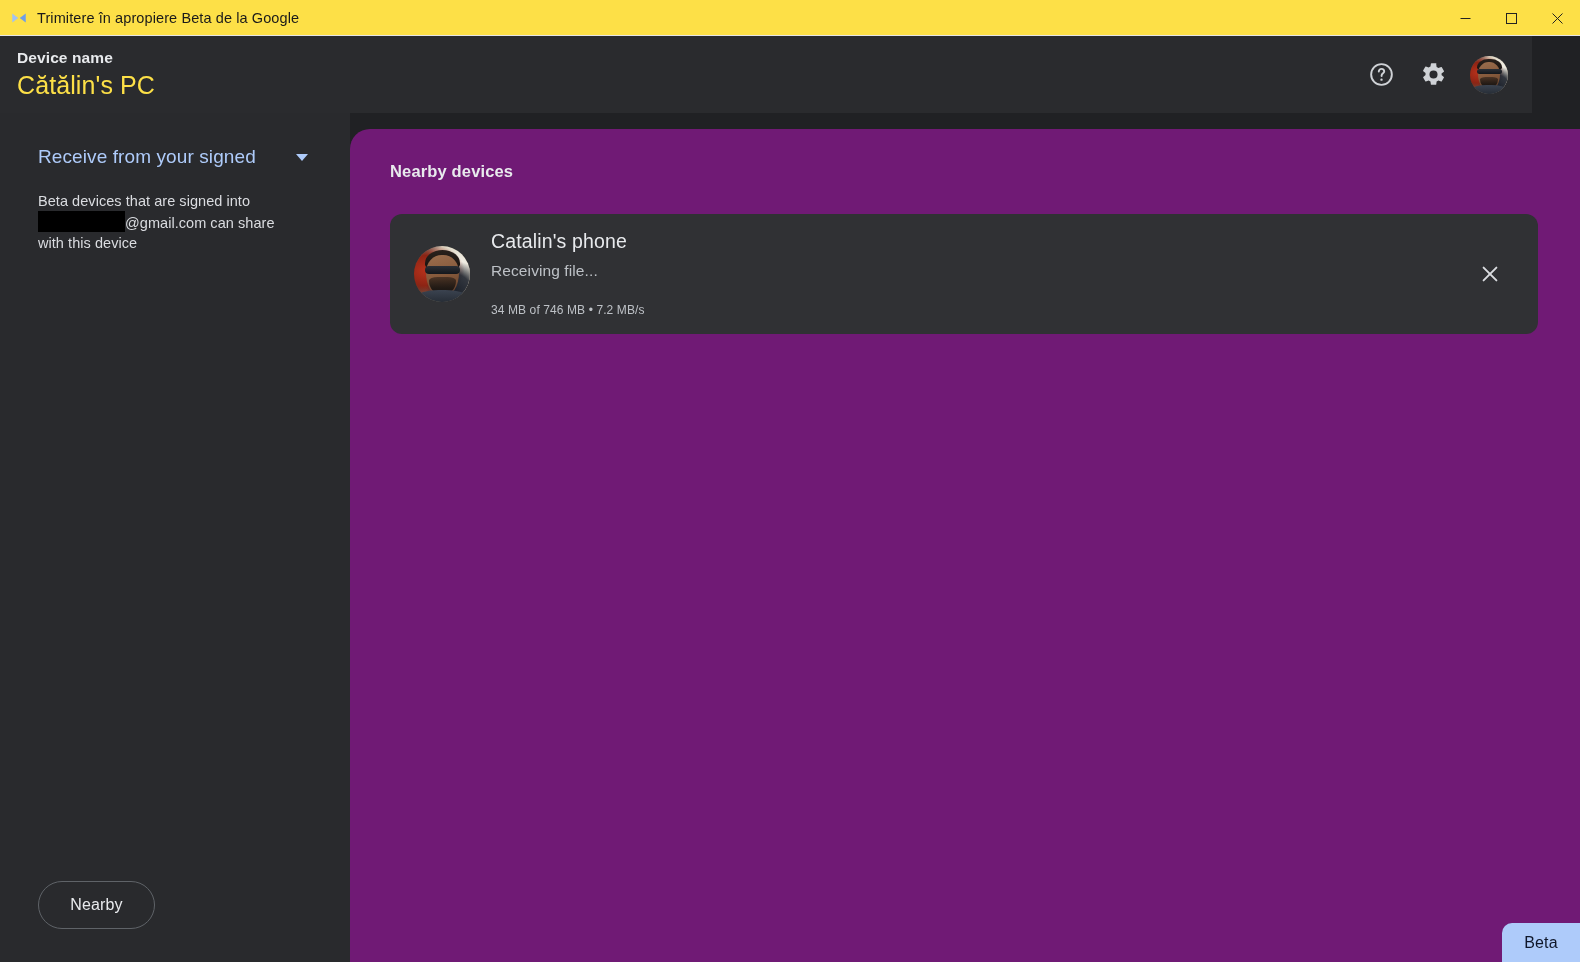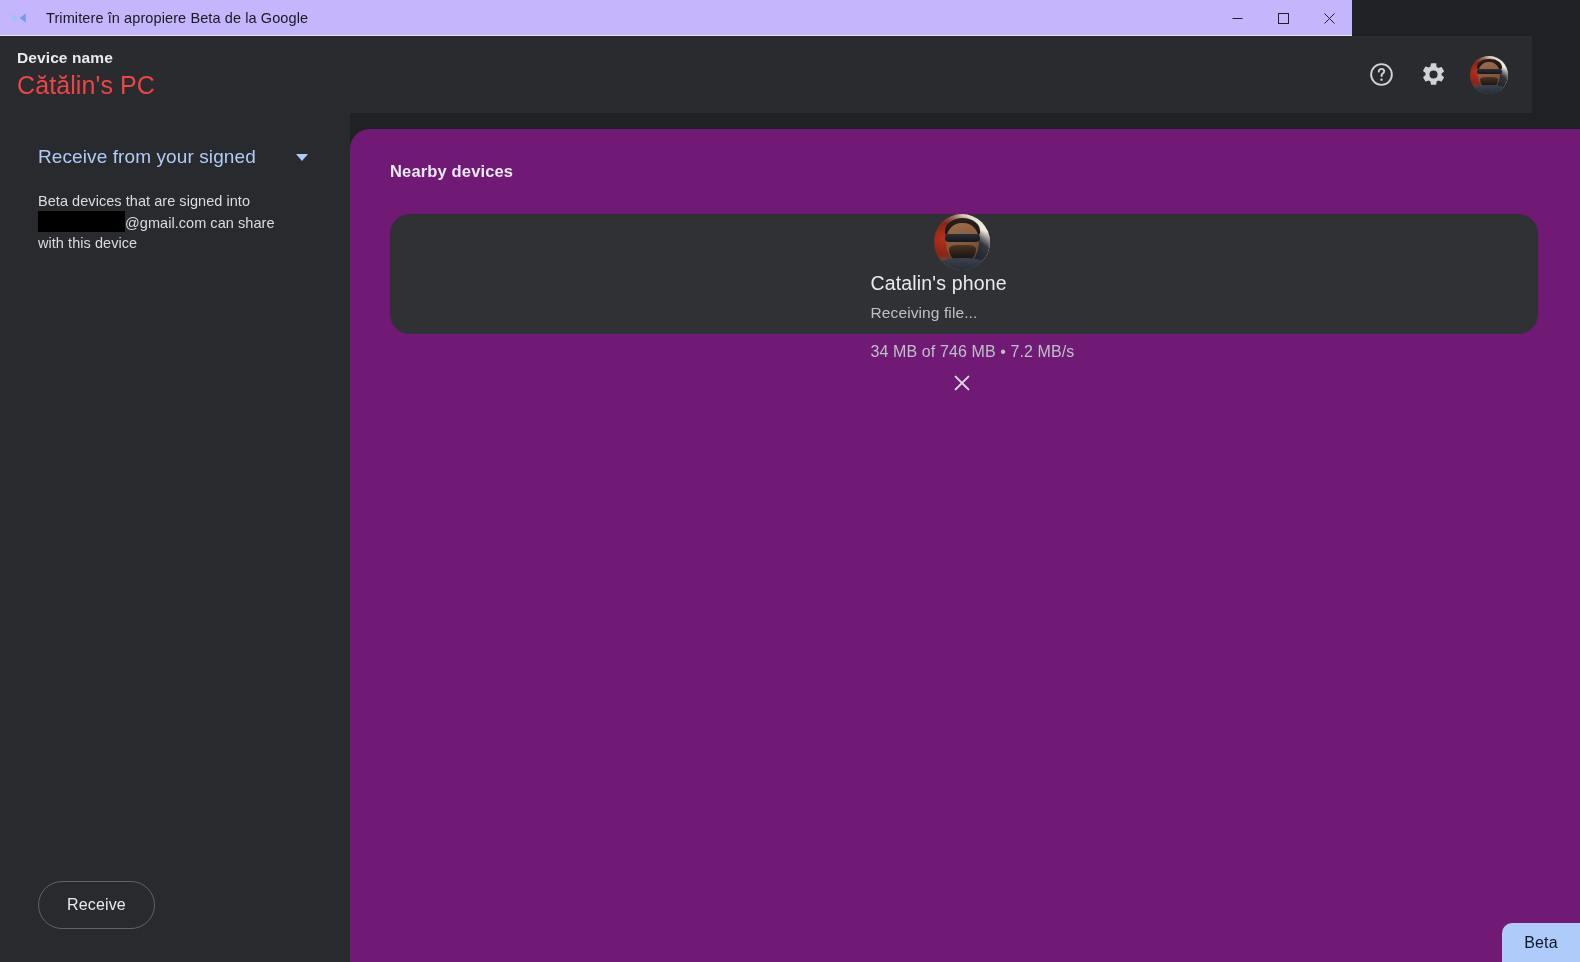--- a/index.html
+++ b/index.html
@@ -17,27 +17,26 @@
     position: relative;
     width: 1580px;
     height: 962px;
     background: #202124;
   }
 
   
   .titlebar {
     position: absolute;
     top: 0; left: 0;
-    width: 1352px;
+    width: 1580px;
     height: 36px;
-    background: #c4b5fd;
+    background: #fde047;
     display: flex;
     align-items: center;
     border-bottom: 1px solid #e6e6e6;
-    gap: 9px;
   }
   .titlebar-icon {
     width: 18px; height: 18px;
     margin-left: 10px;
     margin-right: 9px;
     display: flex; align-items: center; justify-content: center;
     flex: none;
   }
   .titlebar-title {
     font-size: 14.5px;
@@ -70,21 +69,21 @@
   }
   .device-label {
     font-size: 15.5px;
     font-weight: bold;
     color: #e8eaed;
     letter-spacing: 0.1px;
     line-height: 20px;
   }
   .device-name {
     font-size: 25px;
-    color: #ef4444;
+    color: #fde047;
     letter-spacing: 0.1px;
     line-height: 33px;
     margin-top: 1px;
     font-weight: 400;
   }
   .header-actions {
     position: absolute;
     right: 24px; top: 0;
     height: 77px;
     display: flex;
@@ -230,47 +229,46 @@
     color: #e8eaed;
     letter-spacing: 0.15px;
   }
 
   .device-card {
     position: absolute;
     left: 40px; top: 85px;
     width: 1148px;
     height: 120px;
     background: #303134;
-    border-radius: 20px;
+    border-radius: 12px;
     display: flex;
     align-items: center;
     padding: 0 28px 0 24px;
     cursor: default;
-    flex-direction: column;
   }
   .card-info {
     margin-left: 21px;
     flex: 1;
     min-width: 0;
   }
   .card-title {
     font-size: 19.5px;
     color: #e8eaed;
     letter-spacing: 0.15px;
     line-height: 26px;
   }
   .card-status {
     font-size: 15.5px;
     color: #bdc1c6;
     letter-spacing: 0.1px;
     line-height: 24px;
     margin-top: 5px;
   }
   .card-progress {
-    font-size: 16px;
+    font-size: 12px;
     color: #bdc1c6;
     letter-spacing: 0.1px;
     line-height: 22px;
     margin-top: 16px;
   }
   .card-close {
     width: 40px; height: 40px;
     flex: none;
     display: flex; align-items: center; justify-content: center;
     border-radius: 50%;
@@ -363,21 +361,21 @@
     <div class="mode-select">
       <span class="mode-label">Receive from your signed</span>
       <span class="caret"></span>
     </div>
 
     <div class="mode-desc">
       <span>Beta devices that are signed into</span>
       <span class="redaction"></span><span>@gmail.com can share with this device</span>
     </div>
 
-    <button class="cancel-btn">Receive</button>
+    <button class="cancel-btn">Nearby</button>
   </div>
 
   <div class="main">
     <div class="section-title">Nearby devices</div>
 
     <div class="device-card">
       <div class="avatar avatar-sm">
         <div class="avatar-photo">
           <div class="avatar-hair"></div>
           <div class="avatar-face"></div>

